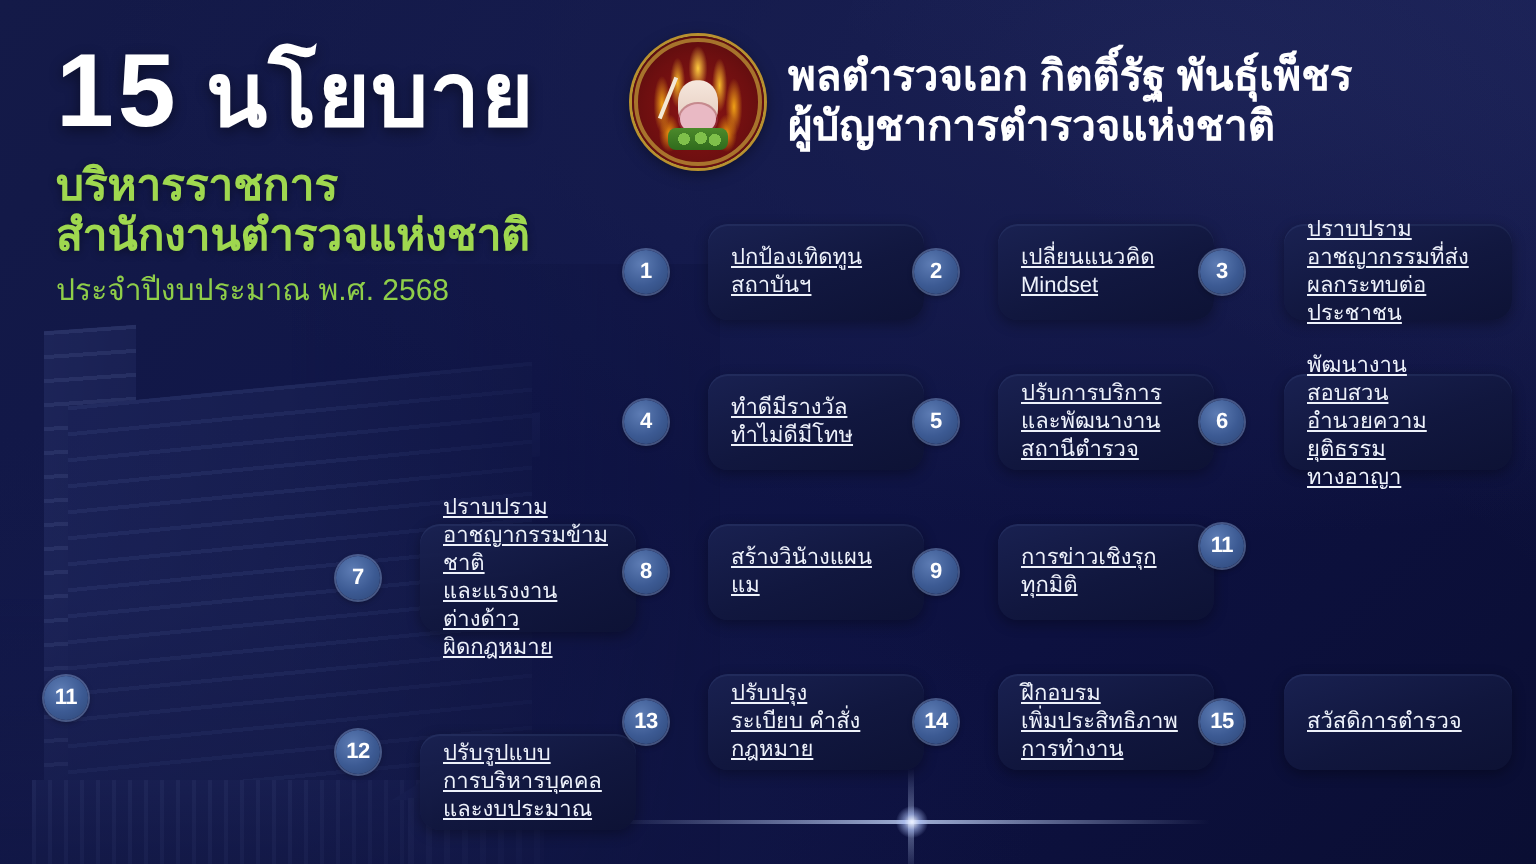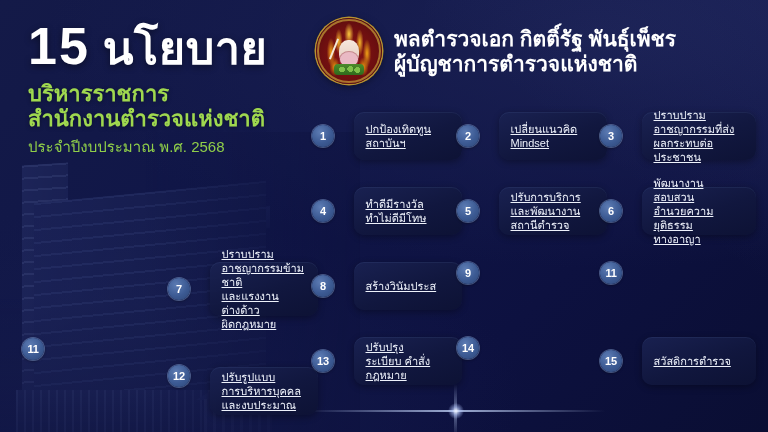--- a/index.html
+++ b/index.html
@@ -303,26 +303,30 @@
         <span class="txt">ปราบปราม
 อาชญากรรมข้ามชาติ
 และแรงงานต่างด้าว
 ผิดกฎหมาย</span>
       </div>
   </div>
   <div class="item" style="left:312px;top:262px;">
     <div class="badge">8</div>
     <div class="accent"></div>
     <div class="card" style="width:108px;height:48px;">
-        <span class="txt">สร้างวินัมประส</span>
+        <span class="txt">สร้างวินัางแผนแม</span>
       </div>
   </div>
   <div class="item" style="left:457px;top:262px;">
     <div class="badge">9</div>
     <div class="accent"></div>
+    <div class="card" style="width:108px;height:48px;">
+        <span class="txt">การข่าวเชิงรุก
+ทุกมิติ</span>
+      </div>
   </div>
   <div class="item" style="left:600px;top:262px;">
     <div class="badge">11</div>
     <div class="accent"></div>
   </div>
 
   <div class="item" style="left:22px;top:338px;">
     <div class="badge">11</div>
     <div class="accent"></div>
   </div>
@@ -340,20 +344,25 @@
     <div class="accent"></div>
     <div class="card" style="width:108px;height:48px;">
         <span class="txt">ปรับปรุง
 ระเบียบ คำสั่ง
 กฎหมาย</span>
       </div>
   </div>
   <div class="item" style="left:457px;top:337px;">
     <div class="badge">14</div>
     <div class="accent"></div>
+    <div class="card" style="width:108px;height:48px;">
+        <span class="txt">ฝึกอบรม
+เพิ่มประสิทธิภาพ
+การทำงาน</span>
+      </div>
   </div>
   <div class="item" style="left:600px;top:337px;">
     <div class="badge">15</div>
     <div class="accent"></div>
     <div class="card" style="width:114px;height:48px;">
         <span class="txt">สวัสดิการตำรวจ</span>
       </div>
   </div>
 
 </div>

